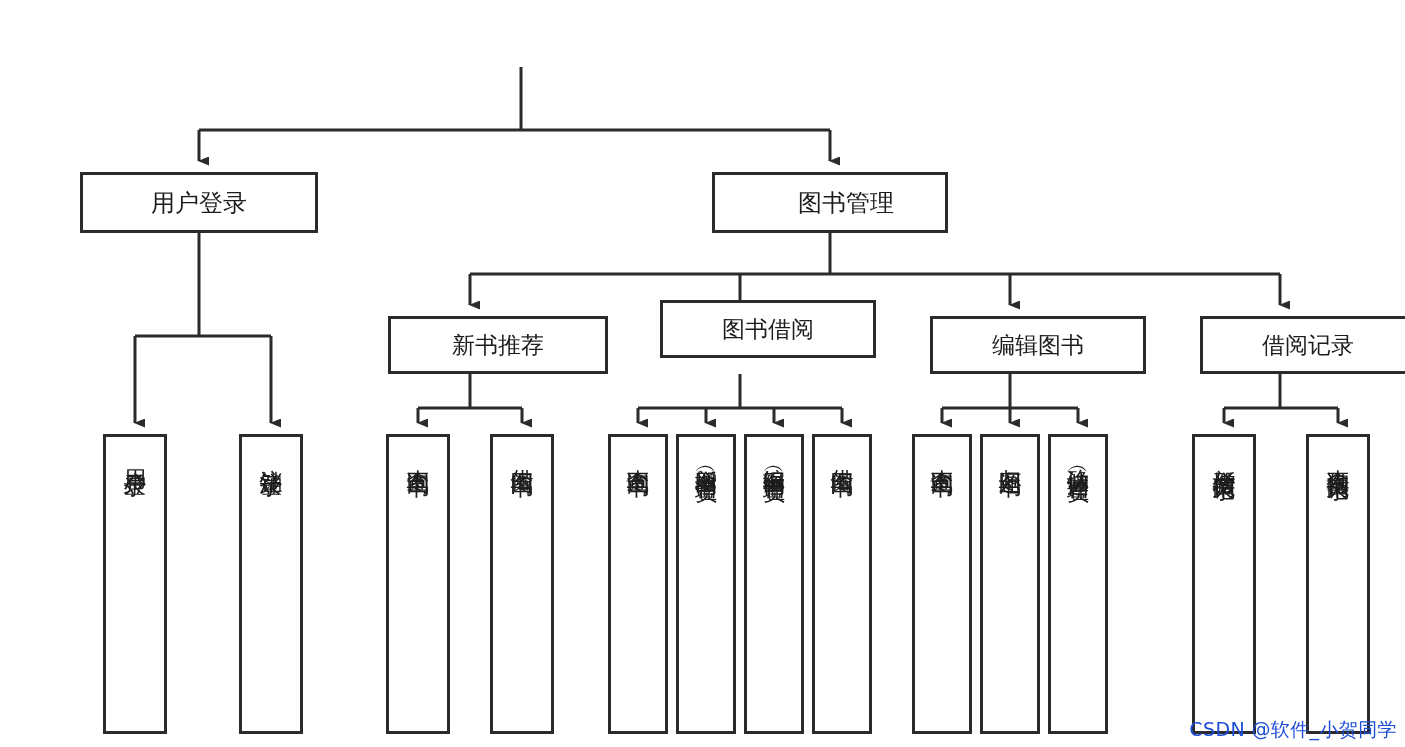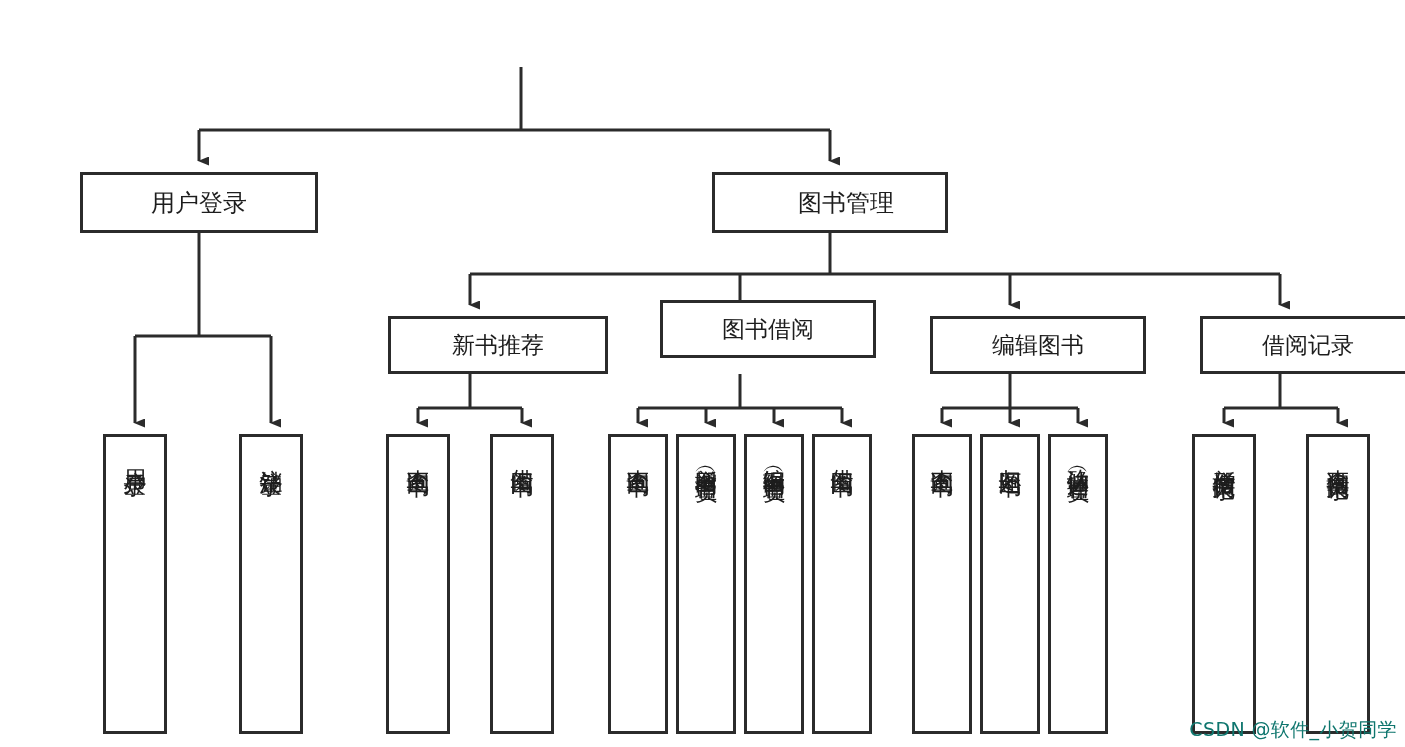--- a/index.html
+++ b/index.html
@@ -59,21 +59,21 @@
     white-space: pre-line;
     text-align: center;
     color: #1d1d1d;
   }
   .leaf-tall .vtext { font-size: 22px; }
   .watermark {
     position: absolute;
     right: 8px;
     bottom: 4px;
     font-size: 19px;
-    color: #0f766e;
+    color: #1d4ed8;
     letter-spacing: 0.02em;
     white-space: nowrap;
   }
 </style>
 </head>
 <body>
 
 <div id="canvas">
 
   <svg id="wires" viewBox="0 0 1405 747">

